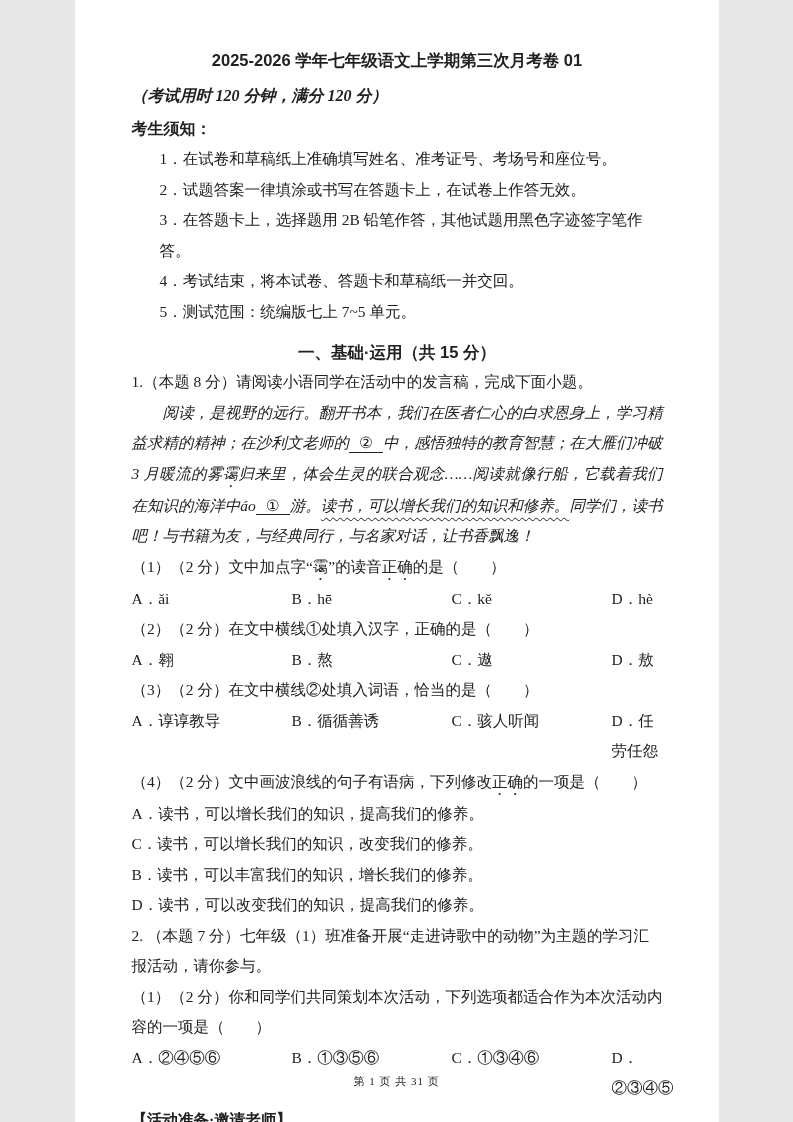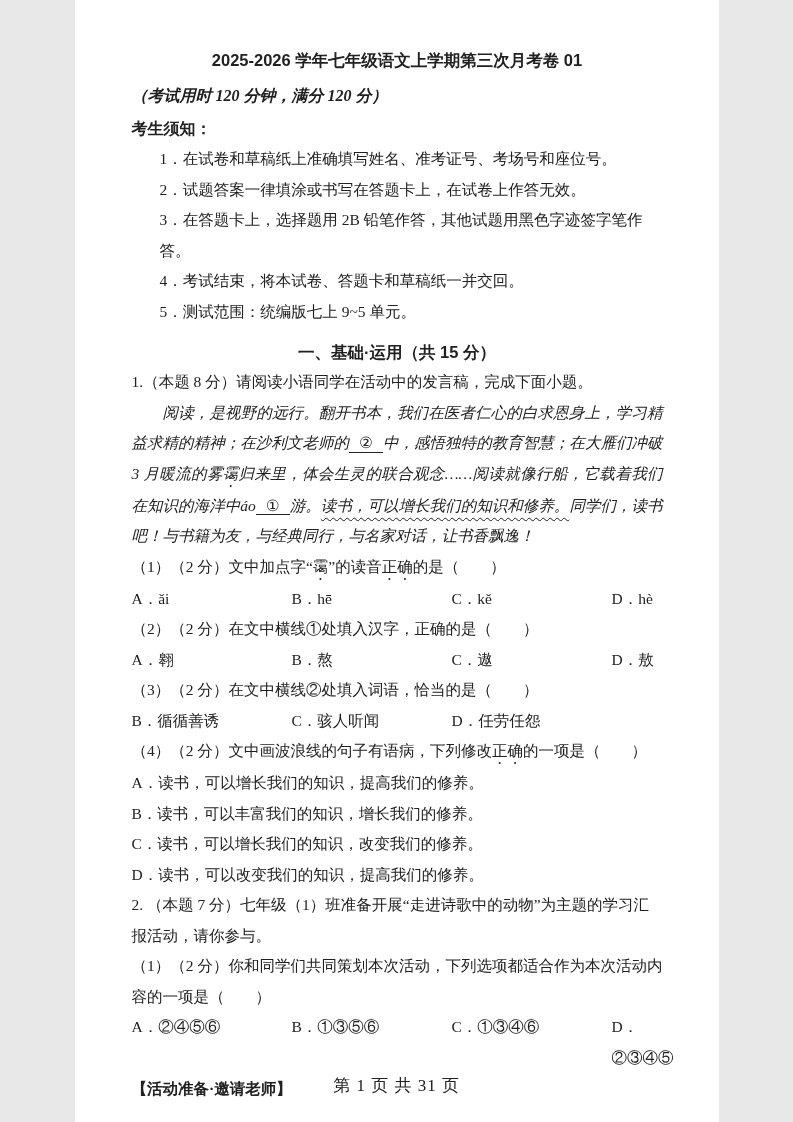--- a/index.html
+++ b/index.html
@@ -40,37 +40,37 @@
   }
   .wavy {
     text-decoration:underline; text-decoration-style:wavy;
     text-decoration-thickness:1px; text-underline-offset:6px;
   }
   .opts { display:grid; grid-template-columns:160px 160px 160px 1fr; line-height:30.5px; }
   .acts { display:grid; grid-template-columns:206px 1fr; line-height:32px; }
   .bracket { font-weight:700; line-height:31px; }
   .footer {
     position:absolute; left:0; right:0; top:1074px; text-align:center;
-    font-size:17px; letter-spacing:1px;
+    font-size:11px; letter-spacing:1px;
   }
 </style>
 </head>
 <body>
 
 <div class="page">
 
   <div class="title">2025-2026 学年七年级语文上学期第三次月考卷 01</div>
   <div class="subtitle">（考试用时 120 分钟，满分 120 分）</div>
 
   <div class="notice-head">考生须知：</div>
   <div class="notice-item">1．在试卷和草稿纸上准确填写姓名、准考证号、考场号和座位号。</div>
   <div class="notice-item">2．试题答案一律填涂或书写在答题卡上，在试卷上作答无效。</div>
   <div class="notice-item">3．在答题卡上，选择题用 2B 铅笔作答，其他试题用黑色字迹签字笔作答。</div>
   <div class="notice-item">4．考试结束，将本试卷、答题卡和草稿纸一并交回。</div>
-  <div class="notice-item">5．测试范围：统编版七上 9~5 单元。</div>
+  <div class="notice-item">5．测试范围：统编版七上 7~5 单元。</div>
 
   <div class="section-head">一、基础·运用（共 15 分）</div>
 
   <div class="line">1.（本题 8 分）请阅读小语同学在活动中的发言稿，完成下面小题。</div>
 
   <div class="passage"><span>阅读，是视野的远行。翻开书本，我们在医者仁心的白求恩身上，学习精益求精的精神；在沙利文老师的</span><span class="blank"><span>②</span></span><span>中，感悟独特的教育智慧；在大雁们冲破 3 月暖流的雾</span><span class="em-dot">霭</span><span>归来里，体会生灵的联合观念……阅读就像行船，它载着我们在知识的海洋中áo</span><span class="blank"><span>①</span></span><span>游。</span><span class="wavy">读书，可以增长我们的知识和修养。</span><span>同学们，读书吧！与书籍为友，与经典同行，与名家对话，让书香飘逸！</span></div>
 
   <div class="line"><span>（1）（2 分）文中加点字“</span><span class="em-dot">霭</span><span>”的读音</span><span class="em-dot">正确</span><span>的是（　　）</span></div>
 
   <div class="opts">
@@ -83,30 +83,31 @@
   <div class="line">（2）（2 分）在文中横线①处填入汉字，正确的是（　　）</div>
   <div class="opts">
     <span>A．翱</span>
     <span>B．熬</span>
     <span>C．遨</span>
     <span>D．敖</span>
   </div>
 
   <div class="line">（3）（2 分）在文中横线②处填入词语，恰当的是（　　）</div>
   <div class="opts">
+    <span>A．谆谆教导</span>
     <span>B．循循善诱</span>
     <span>C．骇人听闻</span>
     <span>D．任劳任怨</span>
   </div>
 
   <div class="line"><span>（4）（2 分）文中画波浪线的句子有语病，下列修改</span><span class="em-dot">正确</span><span>的一项是（　　）</span></div>
 
   <div class="line">A．读书，可以增长我们的知识，提高我们的修养。</div>
+  <div class="line">C．读书，可以增长我们的知识，改变我们的修养。</div>
   <div class="line">B．读书，可以丰富我们的知识，增长我们的修养。</div>
-  <div class="line">C．读书，可以增长我们的知识，改变我们的修养。</div>
   <div class="line">D．读书，可以改变我们的知识，提高我们的修养。</div>
 
   <div class="line">2. （本题 7 分）七年级（1）班准备开展“走进诗歌中的动物”为主题的学习汇报活动，请你参与。</div>
   <div class="line">（1）（2 分）你和同学们共同策划本次活动，下列选项都适合作为本次活动内容的一项是（　　）</div>
 
 
   <div class="opts">
     <span>A．②④⑤⑥</span>
     <span>B．①③⑤⑥</span>
     <span>C．①③④⑥</span>

